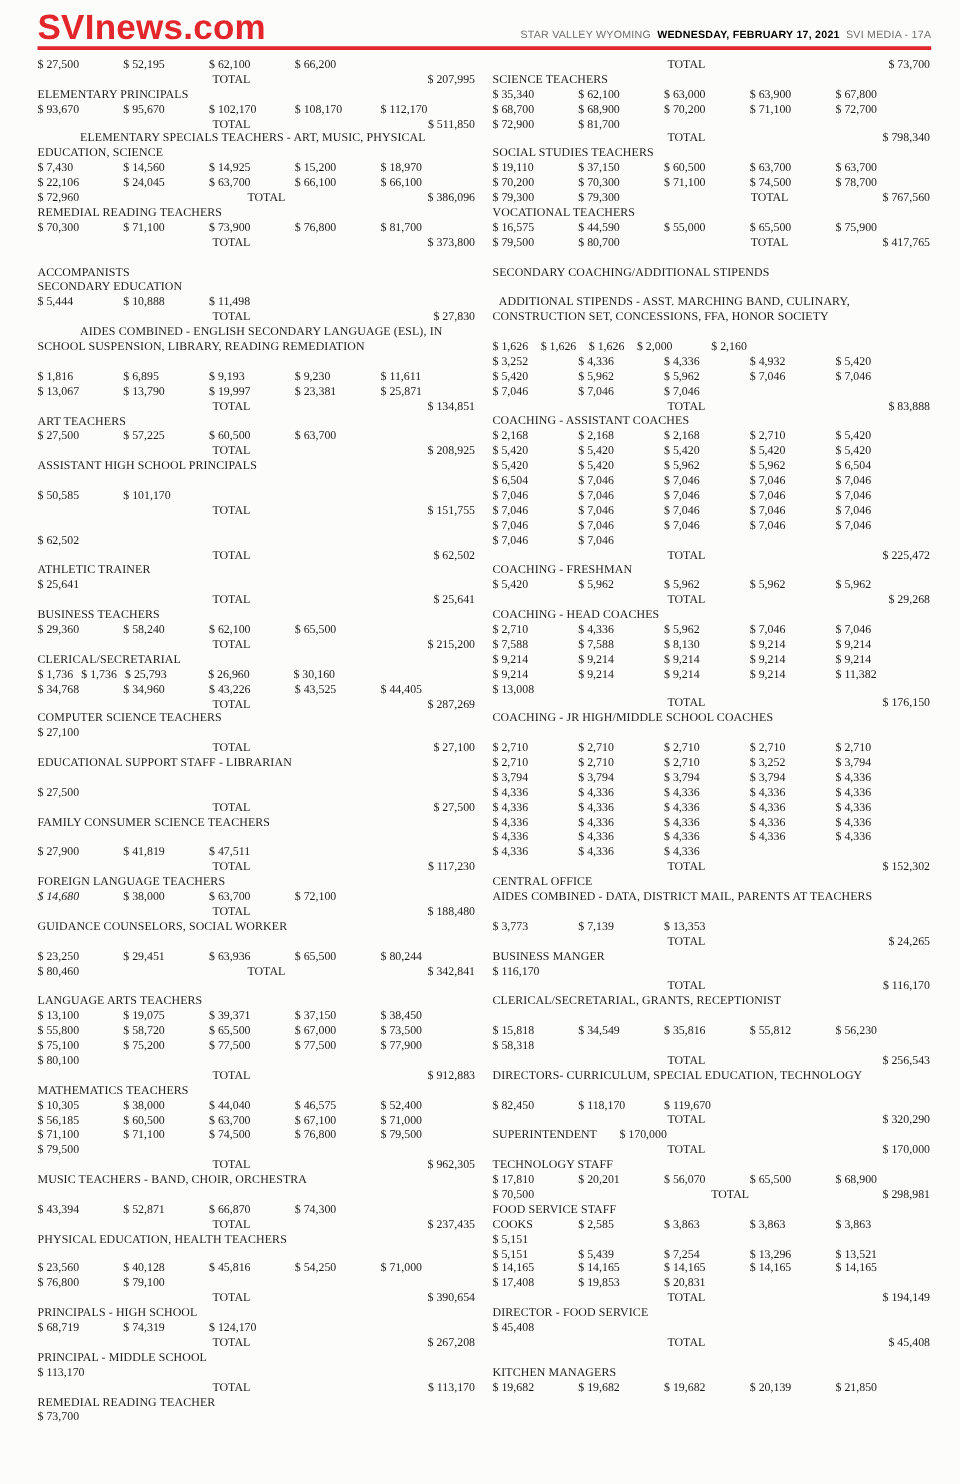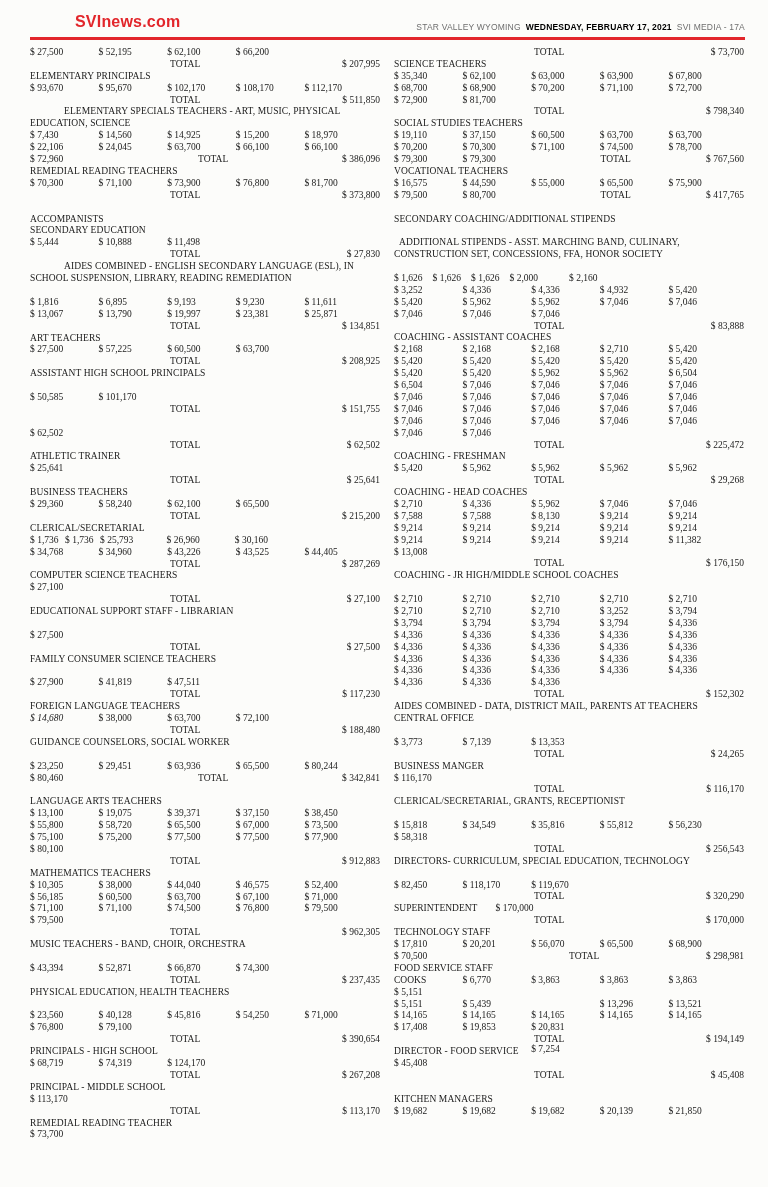--- a/index.html
+++ b/index.html
@@ -10,22 +10,22 @@
     color:#1a1a1a;
     overflow:hidden;
   }
   .page { padding:12px 23px 0 30px; }
   .header {
     display:flex; justify-content:space-between; align-items:flex-end;
     border-bottom:3px solid #e2262b; padding-bottom:5px;
   }
   .masthead {
     font-family:"Liberation Sans", sans-serif;
-    font-weight:700; font-size:16px; line-height:20px;
-    color:#e2262b; letter-spacing:0.2px;margin-left:45px;
+    font-weight:700; font-size:28px; line-height:20px;
+    color:#e2262b; letter-spacing:0.2px;
   }
   .dateline {
     font-family:"Liberation Sans", sans-serif;
     font-size:8.5px; color:#6e6e6e; letter-spacing:0.2px;
     display:flex; gap:5px; align-items:baseline;
   }
   .dateline .strong { color:#000; font-weight:700; }
   .columns { display:flex; gap:14px; padding-top:7px; }
   .col { width:350px; flex:0 0 auto; }
   .row { font-size:9.5px; line-height:11.9px; }
@@ -623,22 +623,22 @@
         </div>
         <div class="row line">
           <span class="cell" style="left: 0%;">$ 4,336</span>
           <span class="cell" style="left: 19.6%;">$ 4,336</span>
           <span class="cell" style="left: 39.2%;">$ 4,336</span>
         </div>
         <div class="row line">
           <span class="cell" style="left: 40%;">TOTAL</span>
           <span class="amount">$ 152,302</span>
         </div>
+        <div class="row heading">CENTRAL OFFICE</div>
         <div class="row heading">AIDES COMBINED -  DATA, DISTRICT MAIL, PARENTS AT TEACHERS</div>
-        <div class="row heading">CENTRAL OFFICE</div>
         <div class="row spacer"></div>
         <div class="row line">
           <span class="cell" style="left: 0%;">$ 3,773</span>
           <span class="cell" style="left: 19.6%;">$ 7,139</span>
           <span class="cell" style="left: 39.2%;">$ 13,353</span>
         </div>
         <div class="row line">
           <span class="cell" style="left: 40%;">TOTAL</span>
           <span class="amount">$ 24,265</span>
         </div>
@@ -694,32 +694,32 @@
           <span class="cell" style="left: 78.4%;">$ 68,900</span>
         </div>
         <div class="row line">
           <span class="cell" style="left: 0%;">$ 70,500</span>
           <span class="cell" style="left: 50%;">TOTAL</span>
           <span class="amount">$ 298,981</span>
         </div>
         <div class="row heading">FOOD SERVICE STAFF</div>
         <div class="row line">
           <span class="cell" style="left: 0%;">COOKS</span>
-          <span class="cell" style="left: 19.6%;">$ 6,770</span>
+          <span class="cell" style="left: 19.6%;">$ 2,585</span>
           <span class="cell" style="left: 39.2%;">$ 3,863</span>
           <span class="cell" style="left: 58.8%;">$ 3,863</span>
           <span class="cell" style="left: 78.4%;">$ 3,863</span>
         </div>
         <div class="row line">
           <span class="cell" style="left: 0%;">$ 5,151</span>
         </div>
         <div class="row line">
           <span class="cell" style="left: 0%;">$ 5,151</span>
           <span class="cell" style="left: 19.6%;">$ 5,439</span>
-          <span class="cell" style="left: 39.2%; margin-top: 45px;">$ 7,254</span>
+          <span class="cell" style="left: 39.2%;">$ 7,254</span>
           <span class="cell" style="left: 58.8%;">$ 13,296</span>
           <span class="cell" style="left: 78.4%;">$ 13,521</span>
         </div>
         <div class="row line">
           <span class="cell" style="left: 0%;">$ 14,165</span>
           <span class="cell" style="left: 19.6%;">$ 14,165</span>
           <span class="cell" style="left: 39.2%;">$ 14,165</span>
           <span class="cell" style="left: 58.8%;">$ 14,165</span>
           <span class="cell" style="left: 78.4%;">$ 14,165</span>
         </div>

